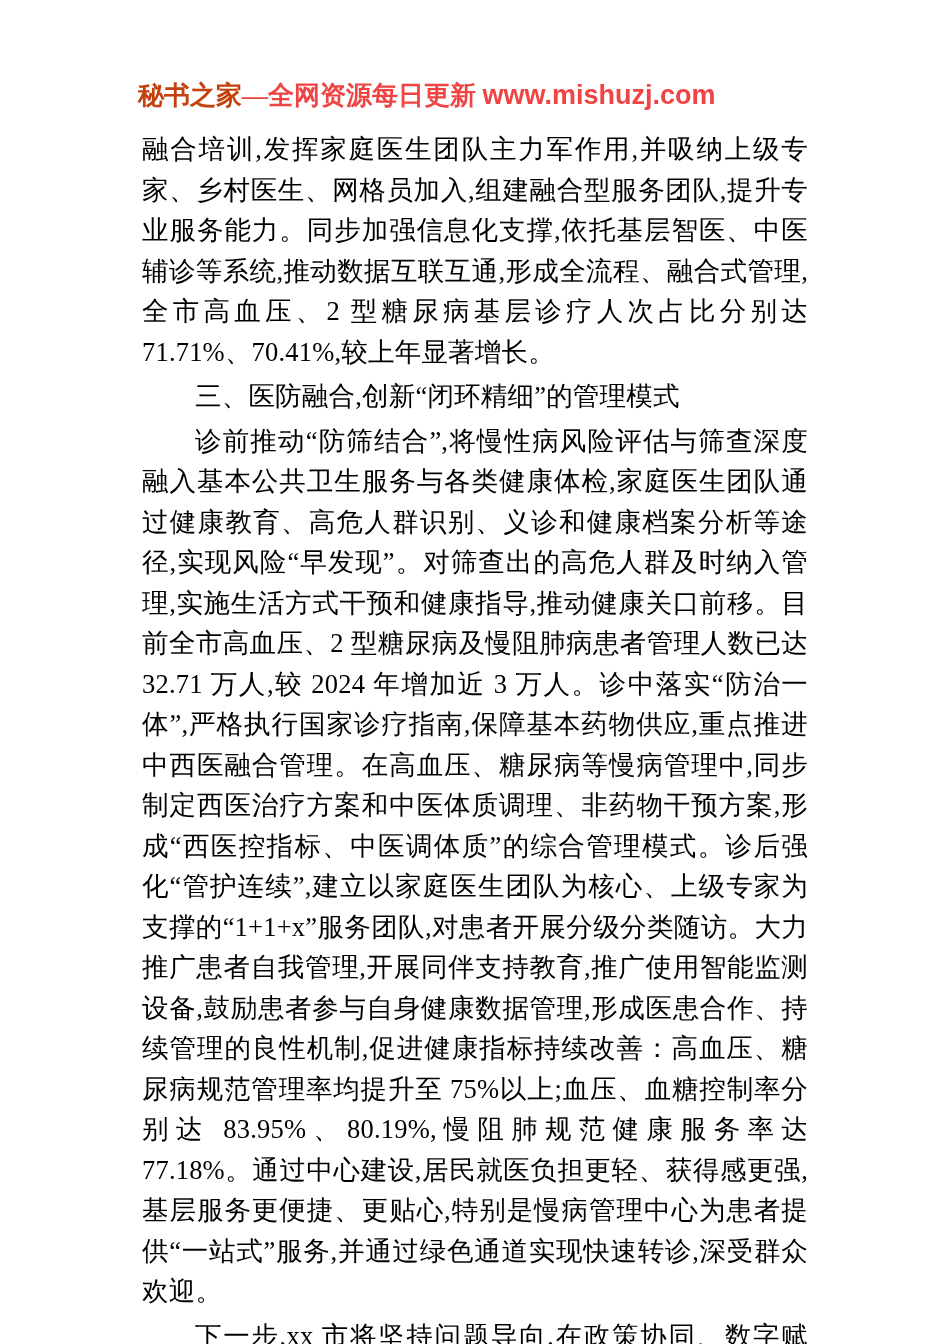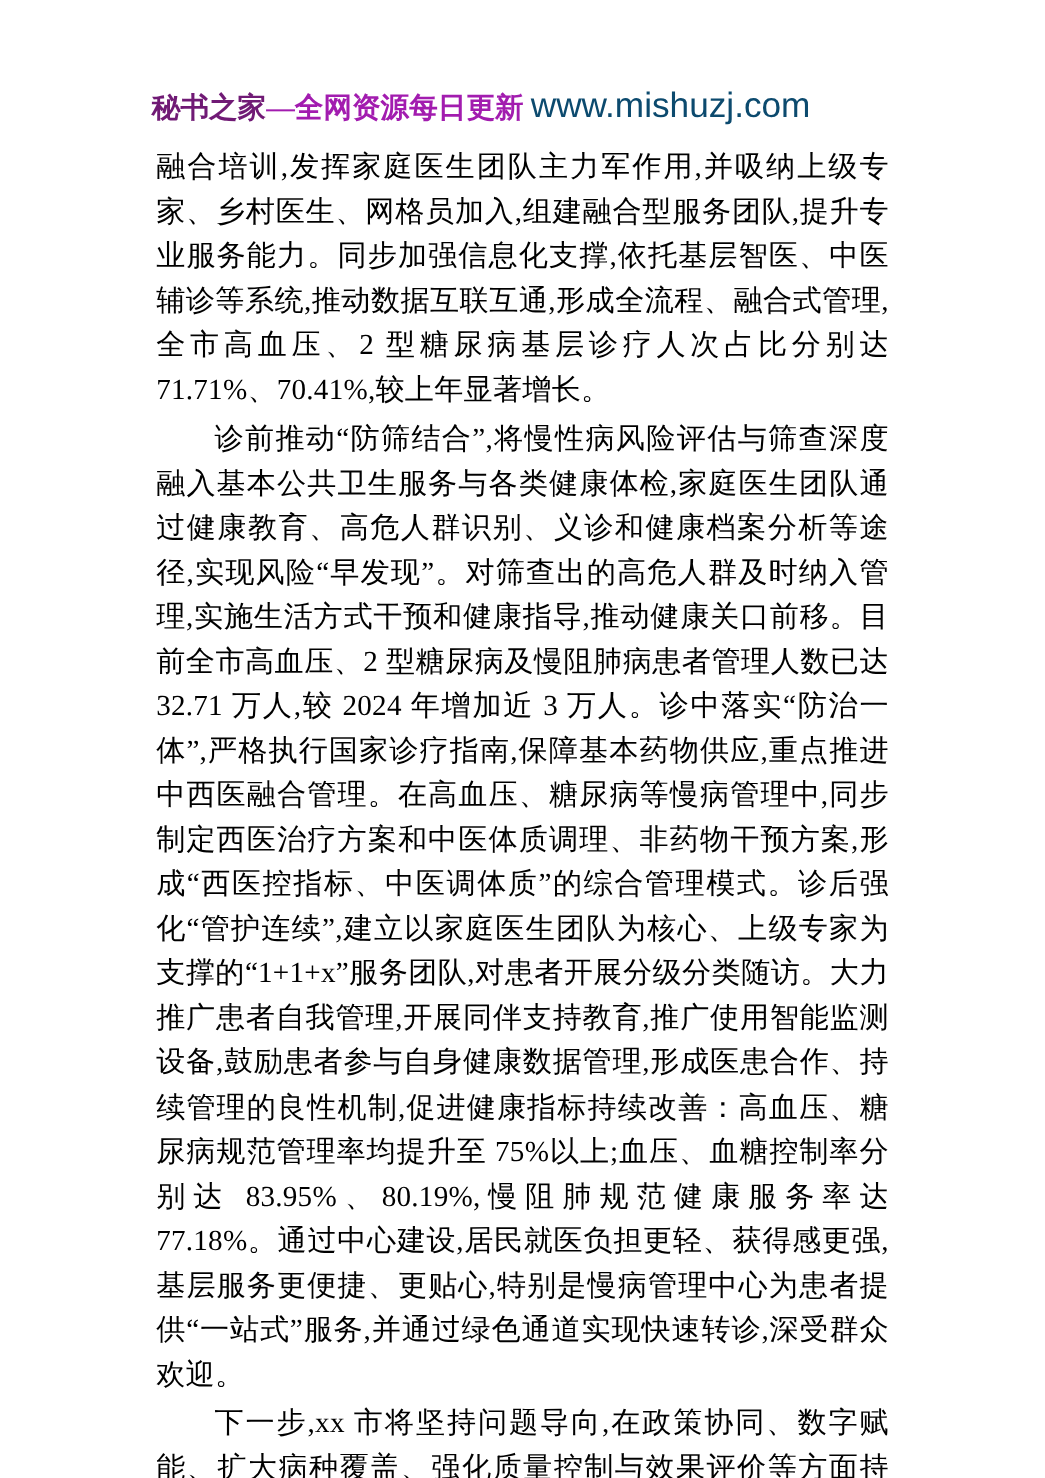--- a/index.html
+++ b/index.html
@@ -23,33 +23,33 @@
     position: relative;
   }
   .watermark {
     padding-top: 78px;
     font-size: 26px;
     line-height: 34px;
     white-space: nowrap;
     letter-spacing: 0px;
   }
   .wm-brand {
-    color: #701a75;
+    color: #c2410c;
     font-weight: bold;
     font-family: "Liberation Serif", "DejaVu Serif", serif;
   }
   .wm-sep {
-    color: #a21caf;
+    color: #ef4444;
     font-weight: bold;
   }
   .wm-url {
-    color: #0c4a6e;
-    font-weight: normal;
+    color: #ef4444;
+    font-weight: bold;
     font-family: "Liberation Sans", sans-serif;
-    font-size: 32px;
+    font-size: 27px;
   }
   .doc-body {
     margin-top: 16px;
     font-size: 26.5px;
     line-height: 40.5px;
     text-align: justify;
     text-justify: inter-ideograph;
     letter-spacing: 0.2px;
   }
   .doc-body p {
@@ -67,17 +67,18 @@
 <body>
 
 <div class="page">
 
   <div class="watermark">
     <span class="wm-brand">秘书之家</span><span class="wm-sep">—全网资源每日更新</span> <span class="wm-url">www.mishuzj.com</span>
   </div>
 
   <div class="doc-body">
     <p class="flow">融合培训,发挥家庭医生团队主力军作用,并吸纳上级专家、乡村医生、网格员加入,组建融合型服务团队,提升专业服务能力。同步加强信息化支撑,依托基层智医、中医辅诊等系统,推动数据互联互通,形成全流程、融合式管理,全市高血压、2 型糖尿病基层诊疗人次占比分别达 71.71%、70.41%,较上年显著增长。</p>
+    <p class="heading">三、医防融合,创新“闭环精细”的管理模式</p>
     <p class="indent">诊前推动“防筛结合”,将慢性病风险评估与筛查深度融入基本公共卫生服务与各类健康体检,家庭医生团队通过健康教育、高危人群识别、义诊和健康档案分析等途径,实现风险“早发现”。对筛查出的高危人群及时纳入管理,实施生活方式干预和健康指导,推动健康关口前移。目前全市高血压、2 型糖尿病及慢阻肺病患者管理人数已达 32.71 万人,较 2024 年增加近 3 万人。诊中落实“防治一体”,严格执行国家诊疗指南,保障基本药物供应,重点推进中西医融合管理。在高血压、糖尿病等慢病管理中,同步制定西医治疗方案和中医体质调理、非药物干预方案,形成“西医控指标、中医调体质”的综合管理模式。诊后强化“管护连续”,建立以家庭医生团队为核心、上级专家为支撑的“1+1+x”服务团队,对患者开展分级分类随访。大力推广患者自我管理,开展同伴支持教育,推广使用智能监测设备,鼓励患者参与自身健康数据管理,形成医患合作、持续管理的良性机制,促进健康指标持续改善：高血压、糖尿病规范管理率均提升至 75%以上;血压、血糖控制率分别达 83.95%、80.19%,慢阻肺规范健康服务率达 77.18%。通过中心建设,居民就医负担更轻、获得感更强,基层服务更便捷、更贴心,特别是慢病管理中心为患者提供“一站式”服务,并通过绿色通道实现快速转诊,深受群众欢迎。</p>
     <p class="indent">下一步,xx 市将坚持问题导向,在政策协同、数字赋能、扩大病种覆盖、强化质量控制与效果评价等方面持续发力,不断优化“诊前-诊中-诊后”闭环,努力推动基层慢病管理服</p>
   </div>
 
 </div>
 
 </body></html>

